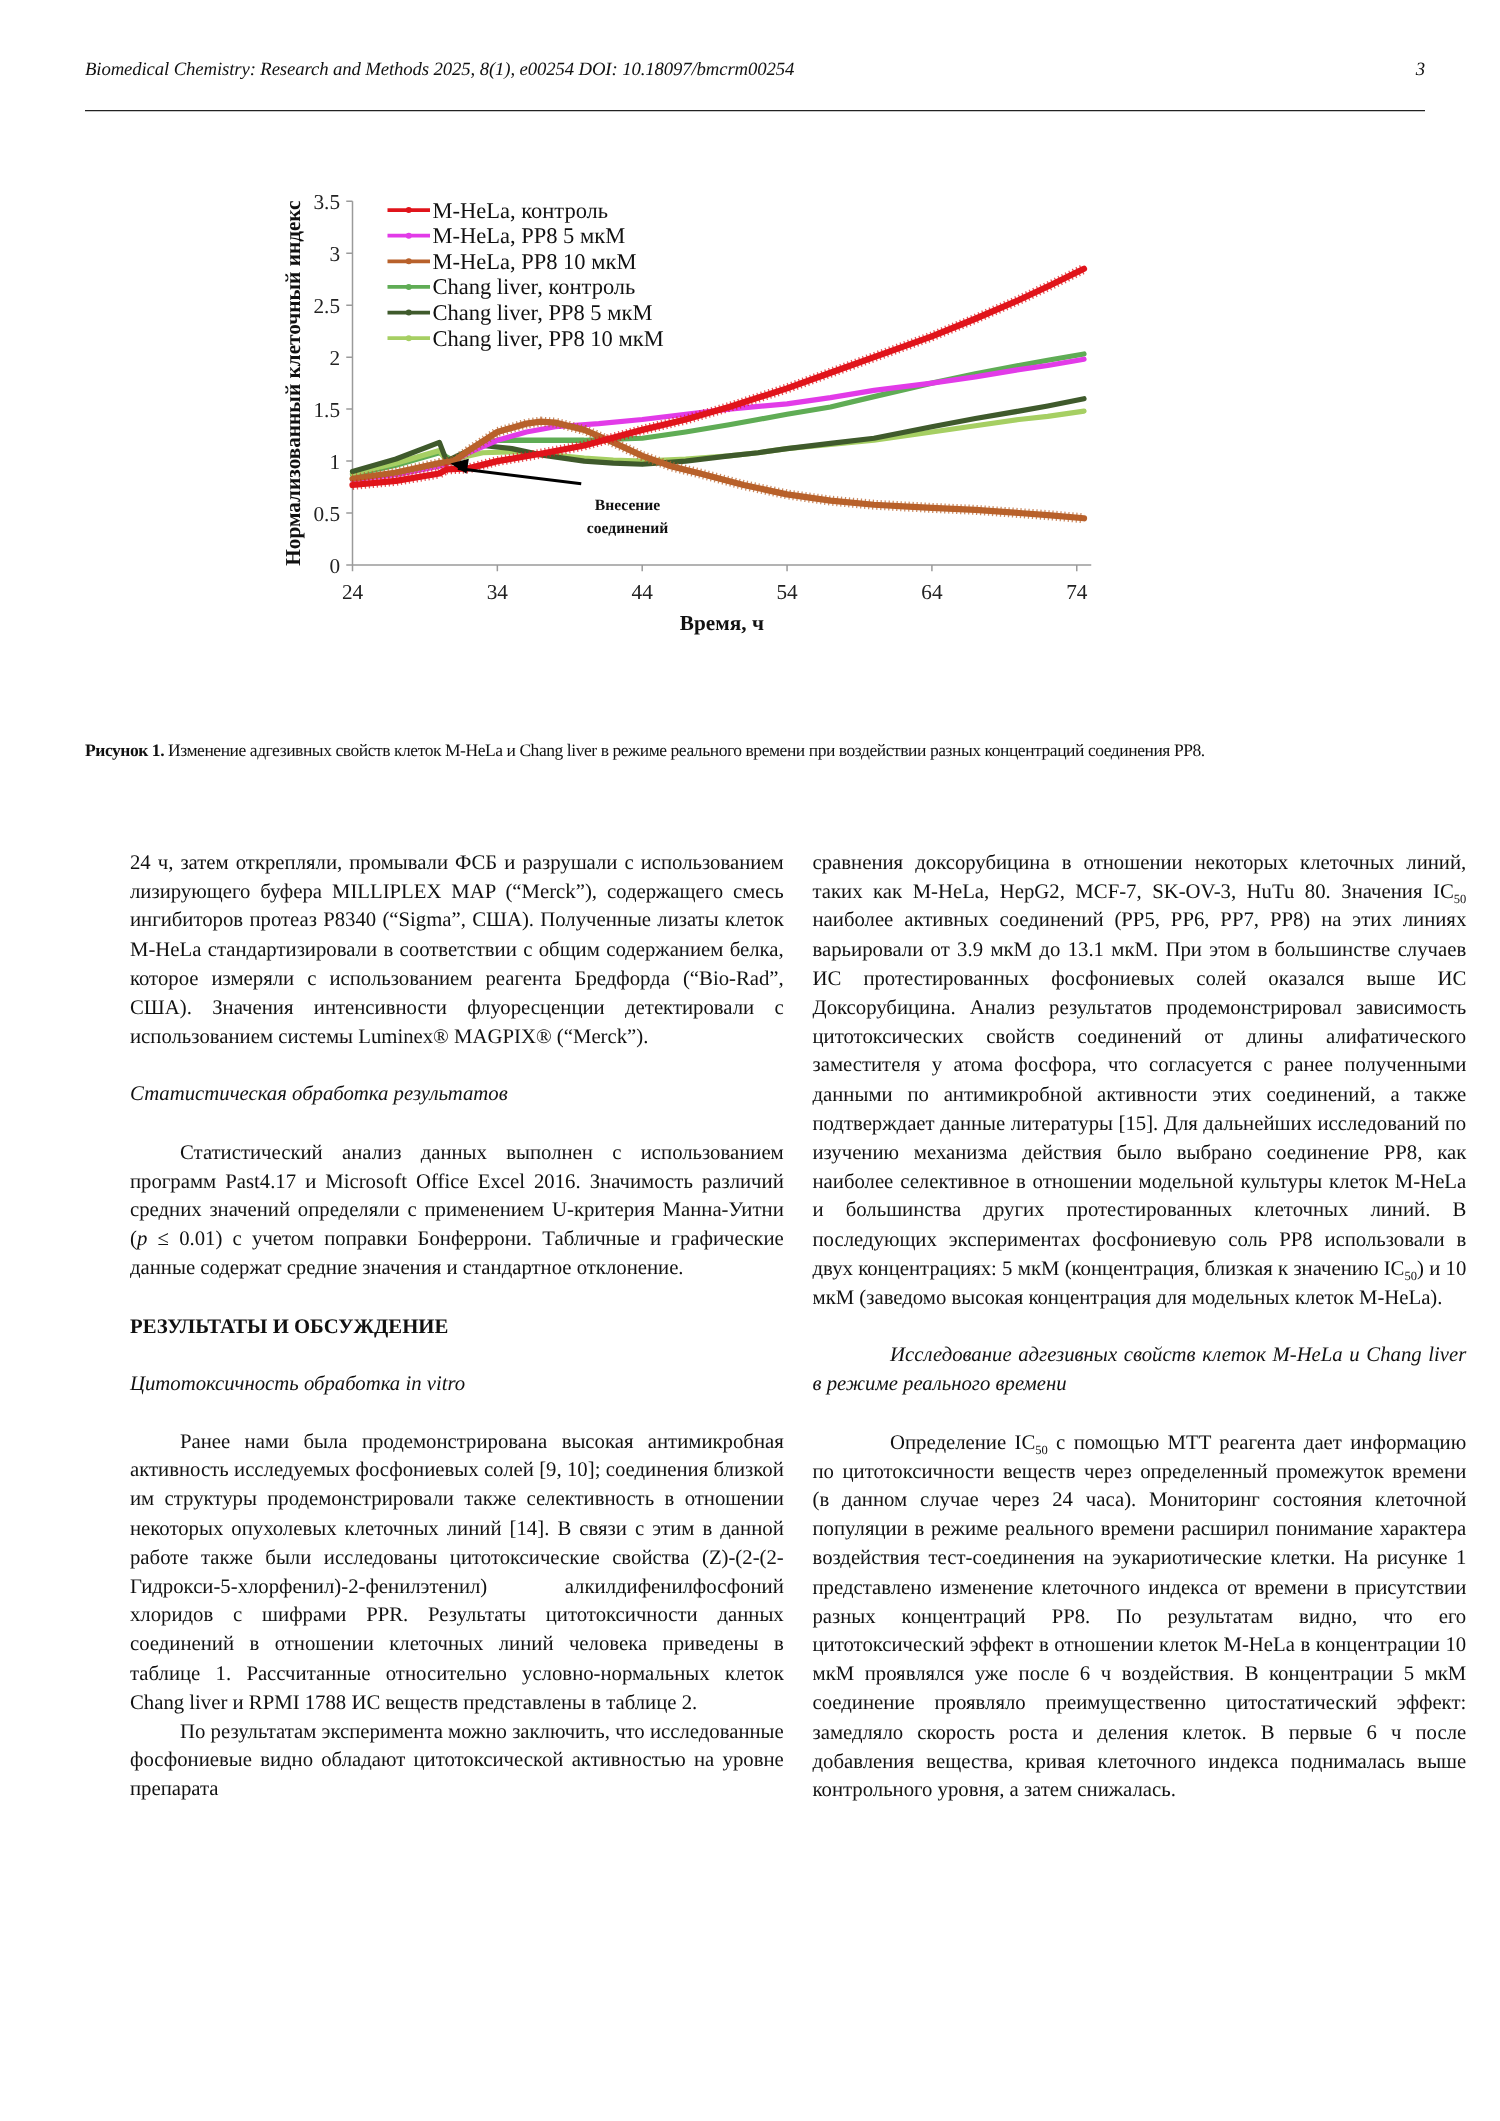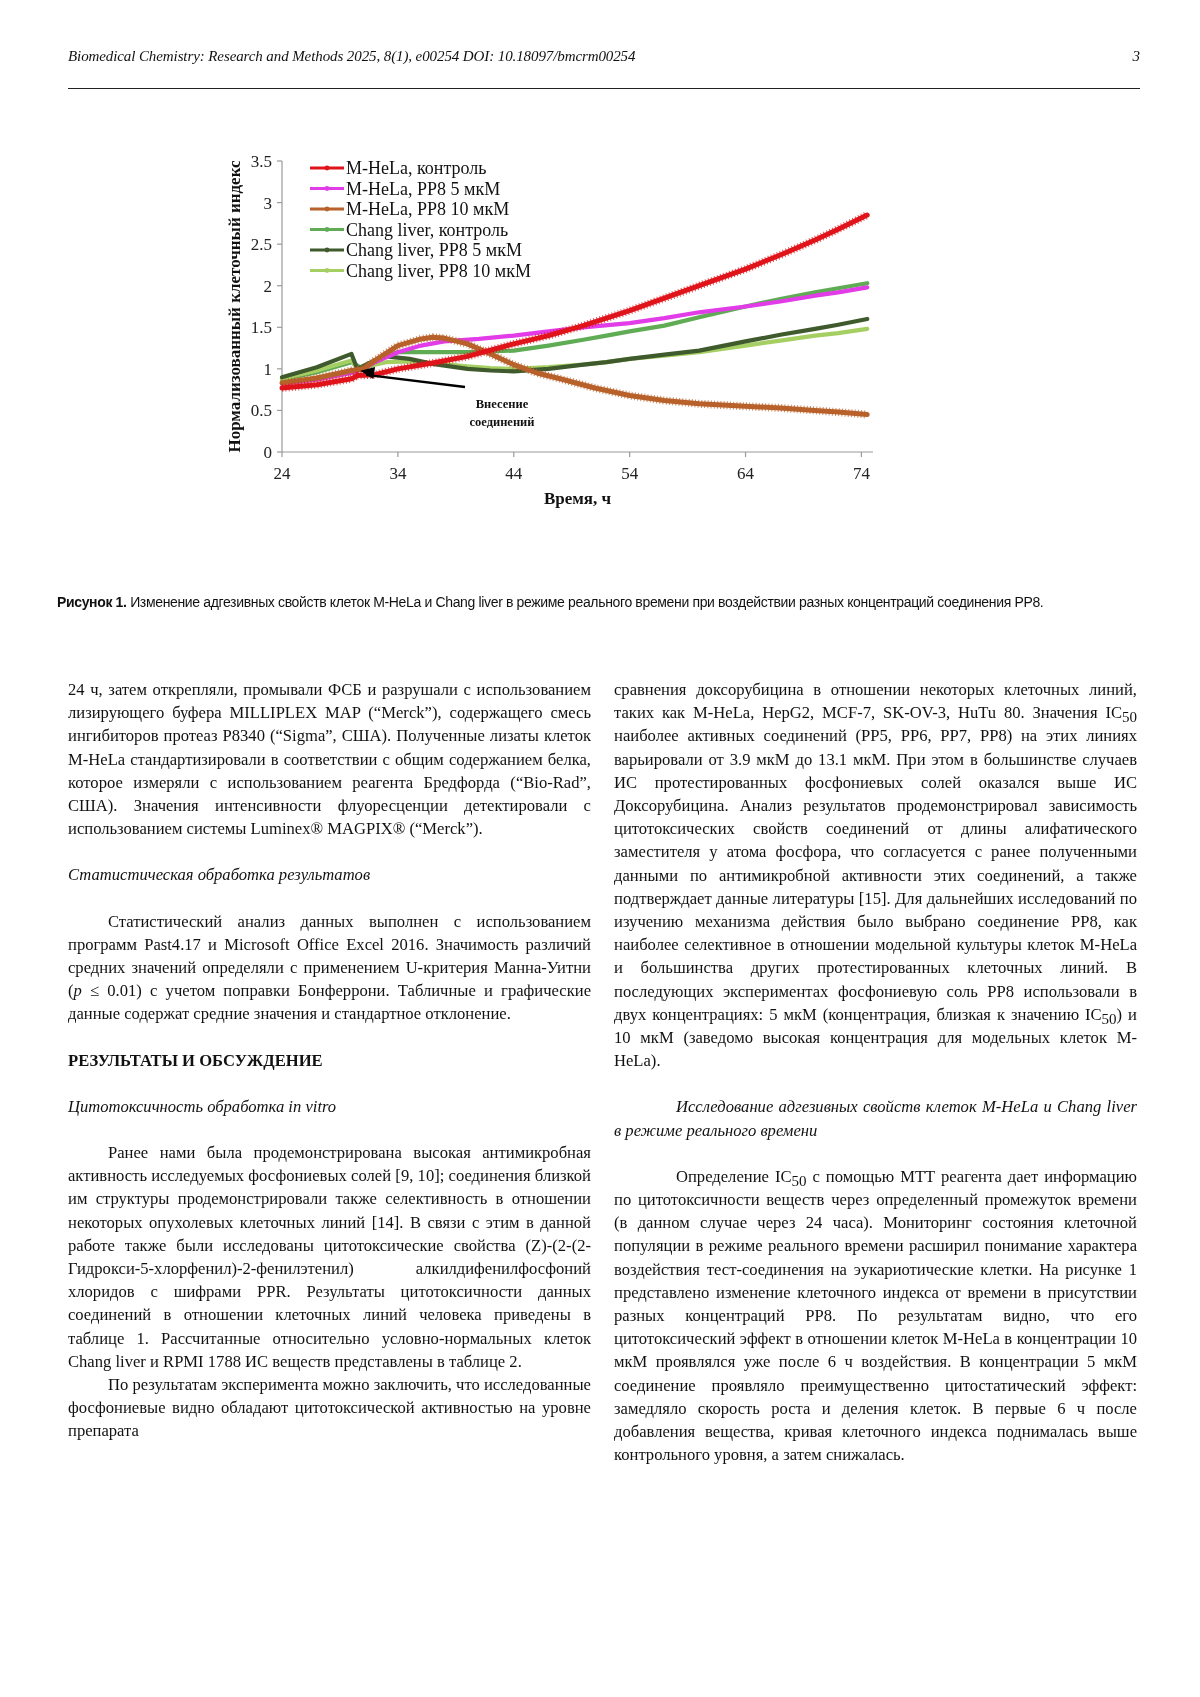--- a/index.html
+++ b/index.html
@@ -8,34 +8,34 @@
   .running-head .page-num { position: absolute; right: 0; top: 0; font-style: italic; }
   .head-rule { position: absolute; left: 68px; top: 88px; width: 1072px; border-top: 1.5px solid #222; }
 
   .figure-wrap { position: absolute; left: 210px; top: 150px; width: 780px; height: 410px; }
   .figure-wrap svg { position: absolute; left: 0; top: 0; }
   .axis-tick-label { font-family: "Liberation Serif", serif; font-size: 17px; fill: #222; }
   .axis-title { font-family: "Liberation Serif", serif; font-size: 17px; font-weight: bold; fill: #111; }
   .legend-text { font-family: "Liberation Serif", serif; font-size: 18px; fill: #111; }
   .annot-text { font-family: "Liberation Serif", serif; font-size: 12.5px; font-weight: bold; fill: #111; }
 
-  .caption { position: absolute; left: 57px; top: 591px; width: 1072px; font-family: Liberation Sans, sans-serif; font-size: 14px; line-height: 22px; letter-spacing: -0.35px; }
+  .caption { position: absolute; left: 68px; top: 591px; width: 1072px; font-family: Liberation Serif, serif; font-size: 14px; line-height: 22px; letter-spacing: -0.35px; }
   .caption b { font-weight: bold; }
 
-  .col { position: absolute; width: 523px; font-size: 16.6px; line-height: 23.2px; text-align: justify; }
+  .col { position: absolute; width: 523px; font-size: 16.6px; line-height: 23.2px; text-align: justify; margin-left: 36px; }
   .col-left { left: 68px; top: 678px; }
   .col-right { left: 614px; top: 678px; }
   .col p { margin: 0; }
   .indent { text-indent: 40px; }
   .indent-wide { text-indent: 62px; }
   .sub-h { font-style: italic; margin: 0; }
   .sec-h { font-weight: bold; margin: 0; }
   .gap-1 { height: 23px; }
   .gap-2 { height: 23px; }
-  sub { font-size: 15px; vertical-align: -4px; line-height: 0; }
+  sub { font-size: 10px; vertical-align: -4px; line-height: 0; }
 </style>
 </head>
 <body>
 
 <div class="running-head">
   <span>Biomedical Chemistry: Research and Methods 2025, 8(1), e00254 DOI: 10.18097/bmcrm00254</span>
   <span class="page-num">3</span>
 </div>
 <div class="head-rule"></div>
 

